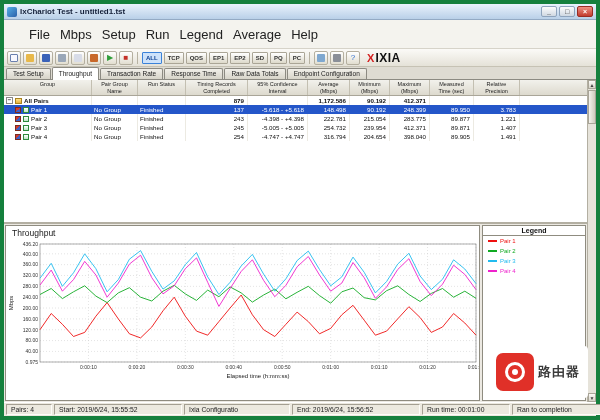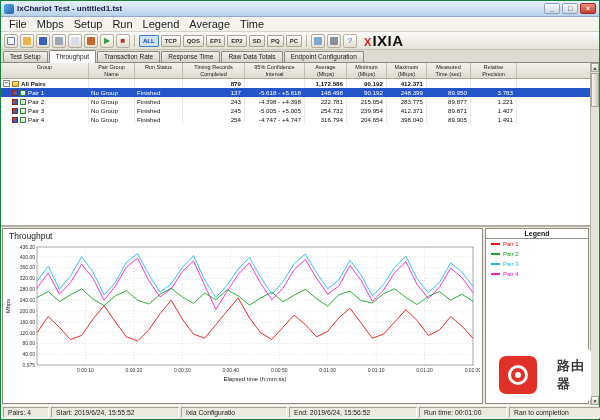--- a/index.html
+++ b/index.html
@@ -1,42 +1,42 @@
 <!DOCTYPE html>
 <html><head>
 <meta charset="utf-8">
 <style>
   *{margin:0;padding:0;box-sizing:border-box;}
   html,body{width:600px;height:420px;overflow:hidden;}
   body{font-family:"Liberation Sans",sans-serif;background:#fff;position:relative;}
-  .window{position:absolute;inset:0;border:1px solid #15803d;display:flex;flex-direction:column;background:#ece9e2;}
+  .window{position:absolute;inset:0;border:4px solid #15803d;display:flex;flex-direction:column;background:#ece9e2;}
 
   
   .titlebar{height:16px;background:linear-gradient(#e9f2fc,#b9d0e8);display:flex;align-items:center;padding:0 3px;border-bottom:1px solid #93aac4;font-size:8px;font-weight:bold;color:#15213a;}
   .app-icon{width:10px;height:10px;background:linear-gradient(135deg,#55b0e8,#2b5fa8);border-radius:2px;margin-right:3px;flex:none;}
   .title-text{flex:1;white-space:nowrap;}
   .win-btns{display:flex;gap:2px;}
   .wb{width:16px;height:11px;font-size:7px;line-height:10px;text-align:center;background:linear-gradient(#fdfdfd,#cfd8e2);border:1px solid #8ea4bd;border-radius:2px;color:#333;}
   .wb.close{background:linear-gradient(#ee9183,#c23b2e);color:#fff;border-color:#992c23;}
 
   
-  .menubar{height:15px;background:#f4f3ee;display:flex;align-items:center;padding-left:3px;border-bottom:1px solid #d6d3c9;font-size:11px;color:#222;}
+  .menubar{height:29px;background:#f4f3ee;display:flex;align-items:center;padding-left:20px;border-bottom:1px solid #d6d3c9;font-size:13px;color:#222;}
   .menu-item{padding:1px 5px;cursor:default;}
 
   
   .toolbar{height:18px;background:linear-gradient(#fbfaf7,#e5e2d8);display:flex;align-items:center;gap:2px;padding:0 3px;border-bottom:1px solid #c6c2b4;}
   .tbtn{width:14px;height:14px;border:1px solid #b4af9f;border-radius:2px;background:linear-gradient(#ffffff,#e2ded0);display:flex;align-items:center;justify-content:center;flex:none;}
   .tbtn .blob{width:8px;height:8px;border-radius:1px;display:block;}
   .tbtn .glyph{font-size:8px;line-height:8px;}
   .tsep{width:1px;height:12px;background:#b7b2a2;margin:0 2px;flex:none;}
   .toggle{height:12px;padding:0 3px;font-size:6px;font-weight:bold;line-height:10px;border:1px solid #aaa successive;border:1px solid #aaa596;background:linear-gradient(#fff,#ddd9ca);color:#333;border-radius:1px;flex:none;}
   .toggle.active{background:#cde2fa;border-color:#3b82d8;color:#0b3e91;}
   .brand{margin-left:5px;display:flex;align-items:baseline;}
   .brand .x{color:#d42020;font-size:11px;font-weight:bold;margin-right:1px;line-height:11px;}
-  .brand .nm{font-size:15px;letter-spacing:.5px;color:#101010;font-weight:bold;}
+  .brand .nm{font-size:12px;letter-spacing:.5px;color:#101010;font-weight:bold;}
 
   
   .tabstrip{height:13px;background:#dedbd2;display:flex;align-items:flex-end;padding-left:2px;gap:1px;border-bottom:1px solid #8c8a82;}
   .tab{font-size:6.5px;padding:0 6px;background:linear-gradient(#f1efe9,#d7d4c9);border:1px solid #8c8a82;border-bottom:none;border-radius:2px 2px 0 0;height:11px;line-height:10px;color:#222;white-space:nowrap;}
   .tab.active{background:#fff;height:13px;line-height:12px;margin-bottom:-1px;}
 
   
   .client{flex:1;background:#fff;position:relative;display:flex;flex-direction:column;overflow:hidden;}
 
   
@@ -78,21 +78,21 @@
   .statusbar{height:14px;background:#ece9df;border-top:1px solid #fff;display:flex;align-items:center;gap:2px;padding:0 2px;font-size:6.8px;color:#222;}
   .seg{height:11px;line-height:10px;border:1px solid;border-color:#a49f92 #fdfcf8 #fdfcf8 #a49f92;padding:0 4px;white-space:nowrap;overflow:hidden;background:#ece9df;}
   .seg:nth-child(1){min-width:46px;}
   .seg:nth-child(2){min-width:128px;}
   .seg:nth-child(3){min-width:106px;}
   .seg:nth-child(4){min-width:128px;}
   .seg:nth-child(5){min-width:88px;}
   .seg:nth-child(6){min-width:94px;}
 
   
-  .watermark{position:absolute;right:8px;bottom:18px;width:98px;height:52px;background:#fff;border-radius:4px;display:flex;align-items:center;gap:20px;padding:6px;z-index:5;}
+  .watermark{position:absolute;right:8px;bottom:18px;width:98px;height:52px;background:#fff;border-radius:4px;display:flex;align-items:center;gap:4px;padding:6px;z-index:5;}
   .wm-logo{width:38px;height:38px;background:#e03028;border-radius:7px;position:relative;flex:none;}
   .wm-logo::after{content:'';position:absolute;inset:9px;border:3px solid #fff;border-radius:50%;}
   .wm-logo::before{content:'';position:absolute;left:16px;top:16px;width:6px;height:6px;background:#fff;border-radius:50%;z-index:1;}
   .wm-text{font-size:13px;font-weight:bold;color:#3a3a3a;letter-spacing:1px;}
 </style>
 </head>
 <body>
 
 <div class="window">
 
@@ -106,21 +106,21 @@
     </span>
   </div>
 
   <div class="menubar" id="menubar">
       <span class="menu-item">File</span>
       <span class="menu-item">Mbps</span>
       <span class="menu-item">Setup</span>
       <span class="menu-item">Run</span>
       <span class="menu-item">Legend</span>
       <span class="menu-item">Average</span>
-      <span class="menu-item">Time</span>
+      <span class="menu-item">Help</span>
     </div>
 
   <div class="toolbar" id="toolbar">
       <span class="tbtn">
         <span class="blob" style="background: rgb(248, 248, 255); border: 1px solid rgb(106, 127, 174);"></span>
       </span>
       <span class="tbtn">
         <span class="blob" style="background: rgb(232, 184, 74);"></span>
       </span>
       <span class="tbtn">

